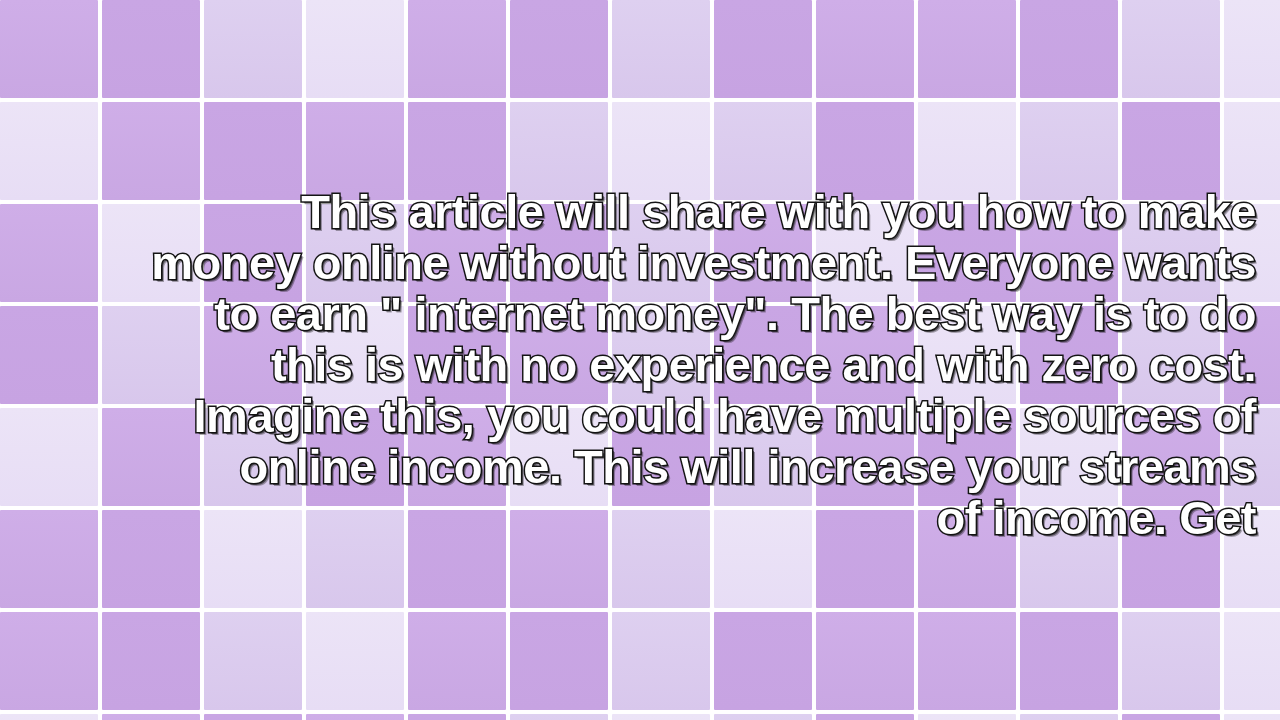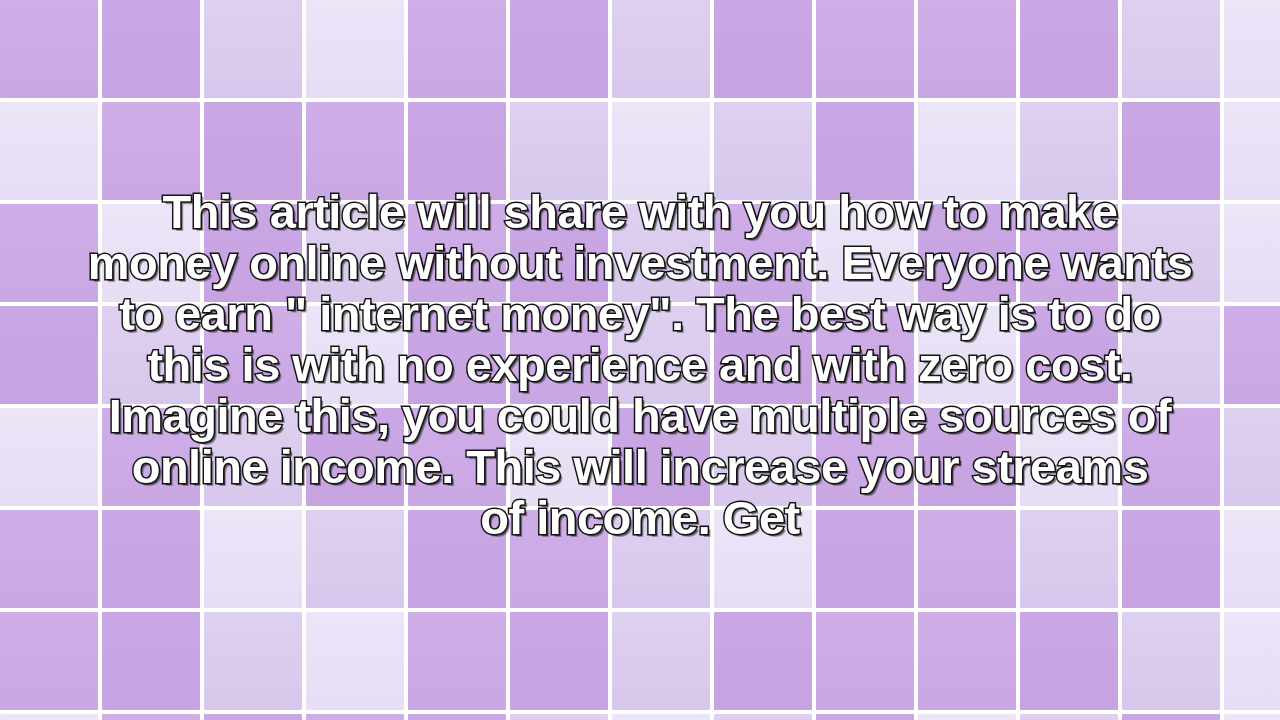--- a/index.html
+++ b/index.html
@@ -60,20 +60,21 @@
     line-height: 51px;
     letter-spacing: -0.5px;
     color: #ffffff;
     
     -webkit-text-stroke: 3px #141414;
     paint-order: stroke fill;
     text-shadow:
       2px 2px 0 rgba(20,20,20,0.55),
       3px 3px 0 rgba(20,20,20,0.35);
     white-space: pre-line;
+    text-align: right;
   }
 </style>
 </head>
 <body>
 
 <div id="canvas">
 
   <div id="tile-grid">
       <div class="tile s2"></div>
       <div class="tile s1"></div>

